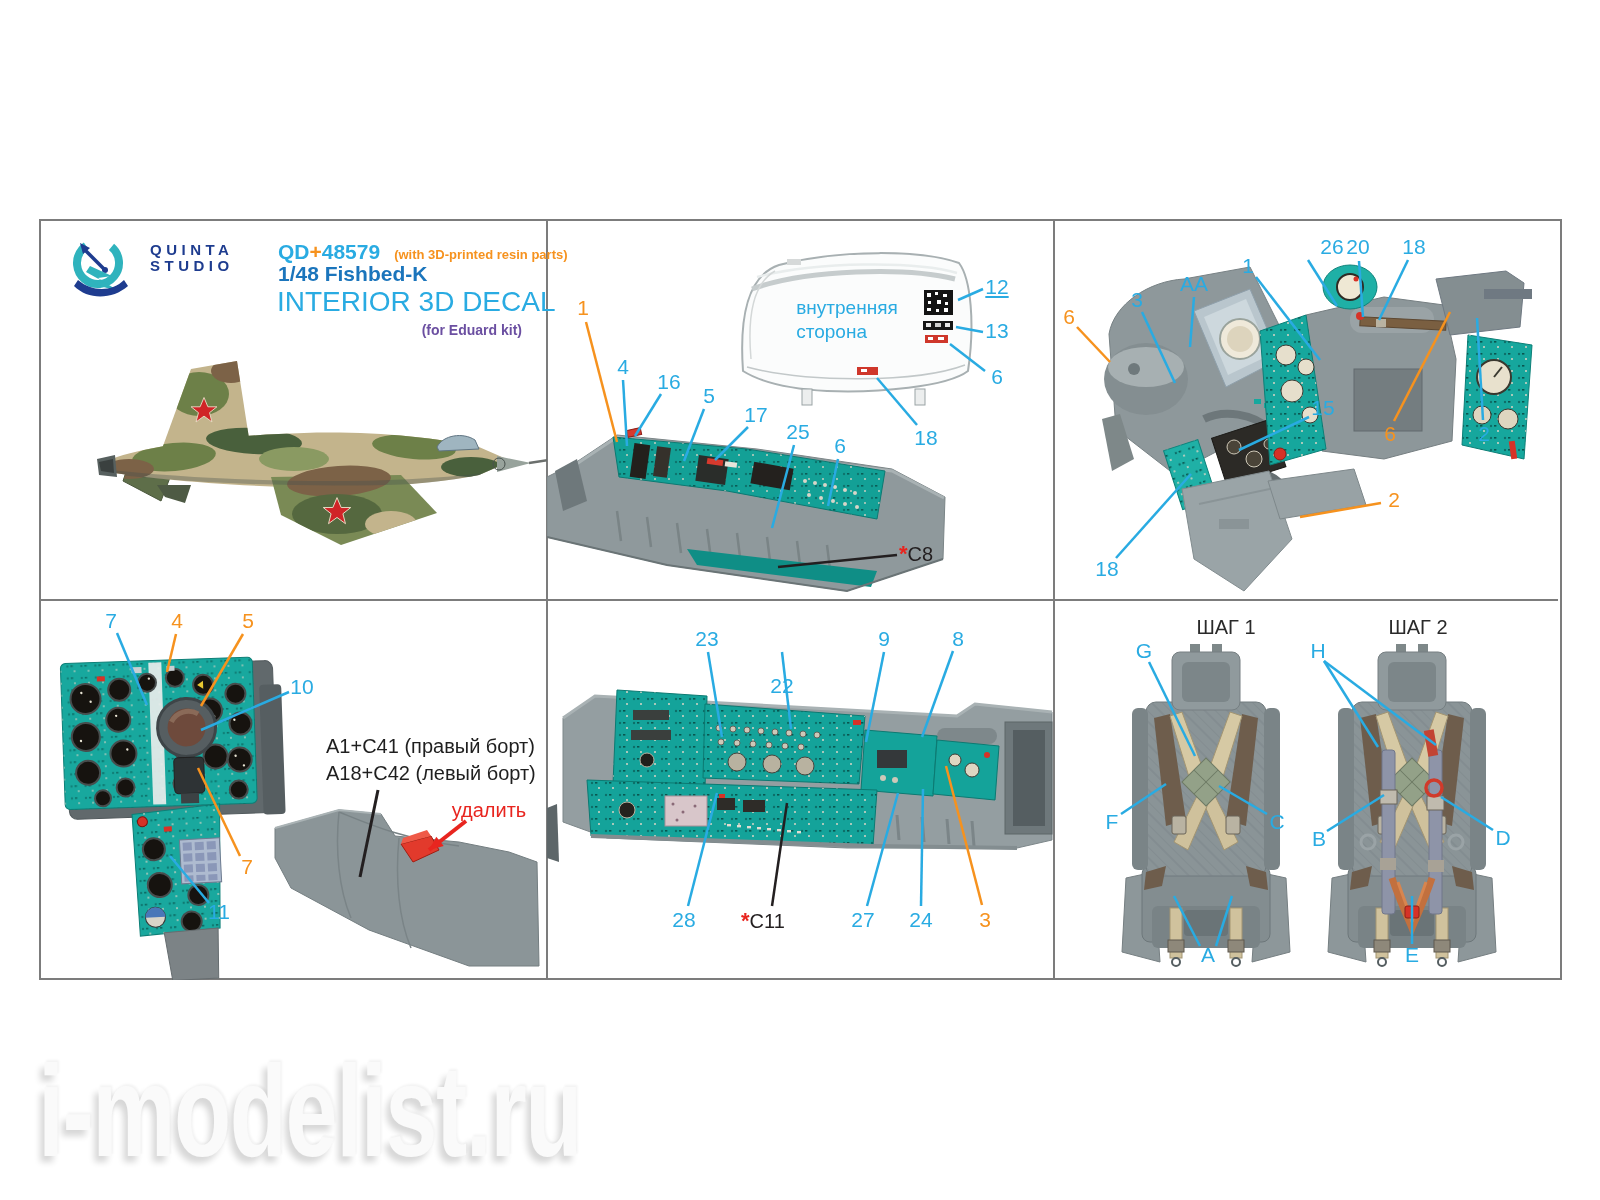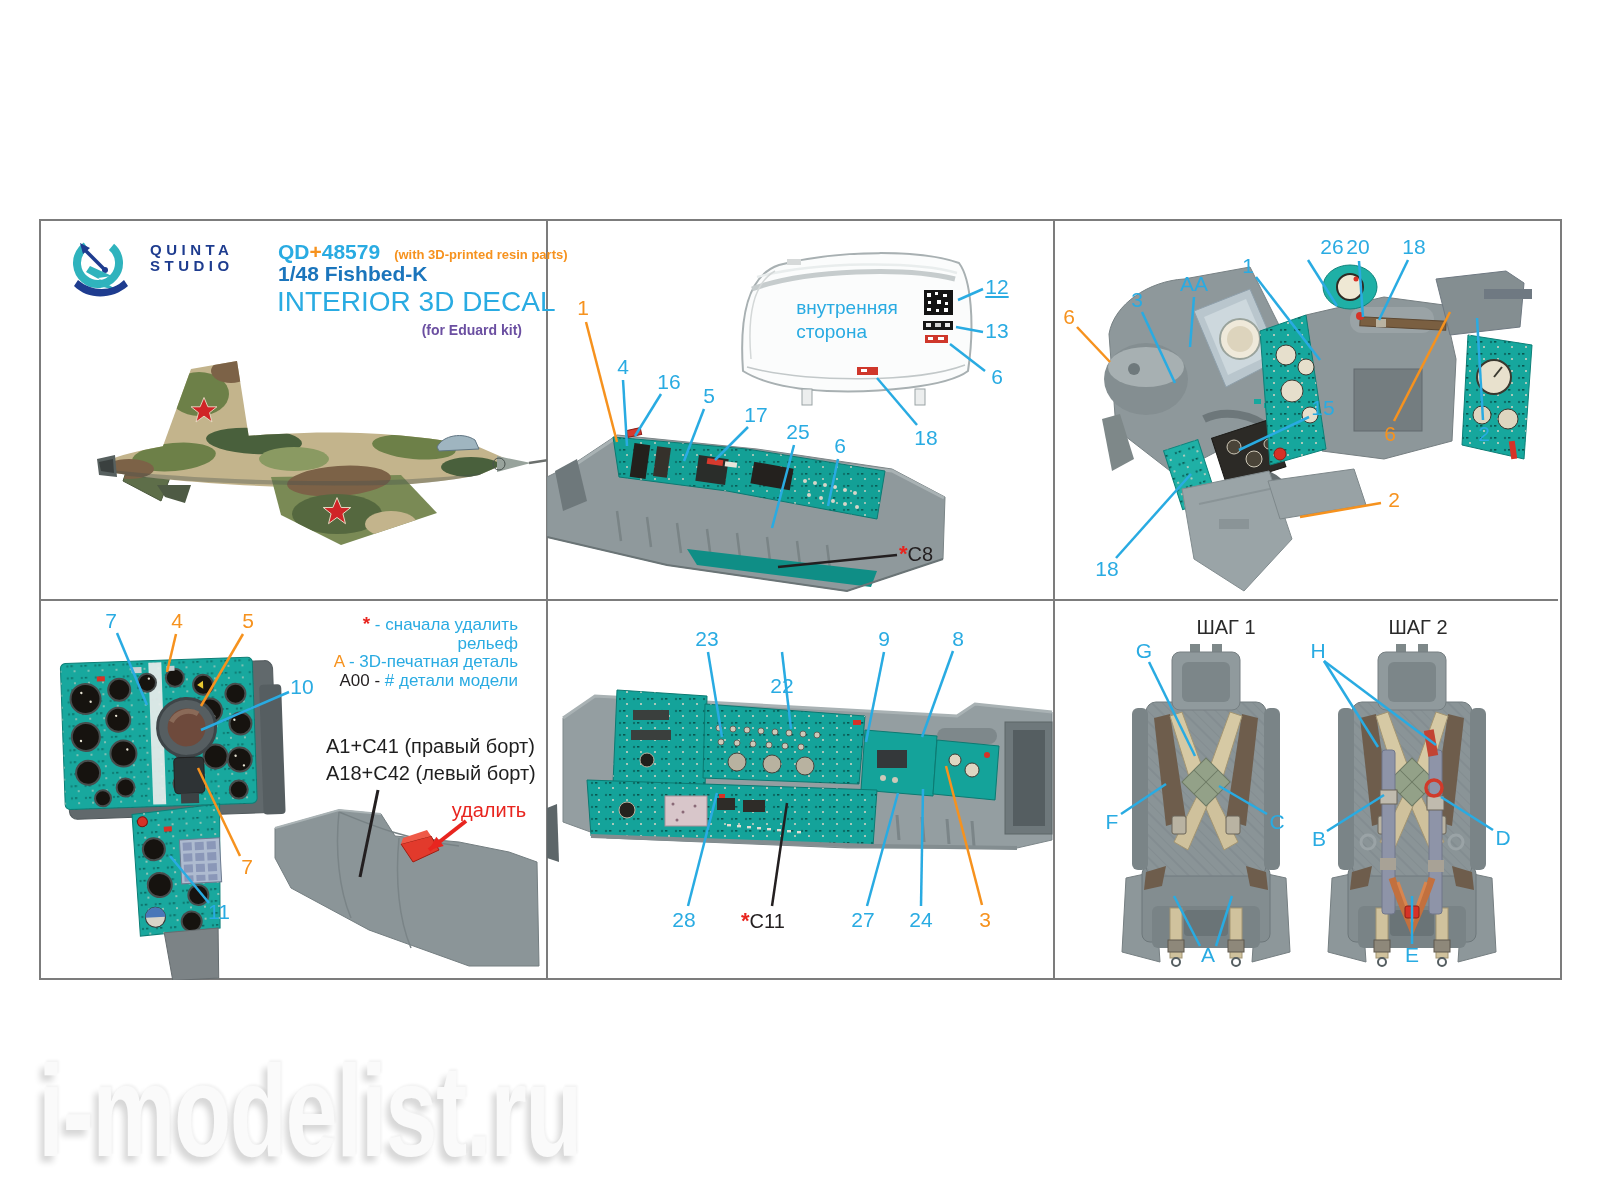--- a/index.html
+++ b/index.html
@@ -336,25 +336,20 @@
     <g>
       <path d="M236,228 L300,210 L342,214 L356,236 L420,242 L470,252 L498,262 L500,366 L430,366 L330,330 L252,288 L236,258 Z" fill="#8b9598" stroke="#747e81"></path>
       <path d="M300,212 C330,224 360,238 420,246" stroke="#788285" stroke-width="1.5" fill="none"></path>
       <path d="M360,238 C356,280 360,320 372,348" stroke="#7a8487" stroke-width="1.5" fill="none"></path>
       <path d="M300,212 C296,250 300,290 312,318" stroke="#7a8487" stroke-width="1.5" fill="none"></path>
       <path d="M236,228 L300,210 L342,214" stroke="#aab3b5" stroke-width="2" fill="none"></path>
       <polygon points="362,244 392,236 400,250 374,262" fill="#e23a2c" stroke="#a21d12"></polygon>
       <polygon points="362,244 392,236 388,230 364,238" fill="#ef5a48"></polygon>
     </g>
   </svg>
-  <div class="abs" id="legend">
-    <div><span class="star">*</span> <span class="cyan">- сначала удалить рельеф</span></div>
-    <div><span class="orange">A</span> <span class="cyan">- 3D-печатная деталь</span></div>
-    <div><span class="blk">A00</span><span class="blk"> - </span><span class="cyan"># детали модели</span></div>
-  </div>
   <div class="abs" id="combos">
     <div>A1+C41 (правый борт)</div>
     <div>A18+C42 (левый борт)</div>
   </div>
   <div class="abs" id="remove-label">удалить</div>
 
   <svg class="abs" style="left:547px;top:600px;" width="507" height="380" viewBox="0 0 507 380">
     <polygon points="0,208 10,204 12,262 0,258" fill="#5d6669"></polygon>
     <path d="M16,118 L48,96 L300,110 L410,116 L428,104 L505,112 L505,240 L470,248 L300,248 L60,238 L16,222 Z" fill="#949ea1" stroke="#7d878a"></path>
     <path d="M16,118 L48,96 L410,116 L428,104 L505,112" stroke="#a9b2b4" stroke-width="3" fill="none"></path>

